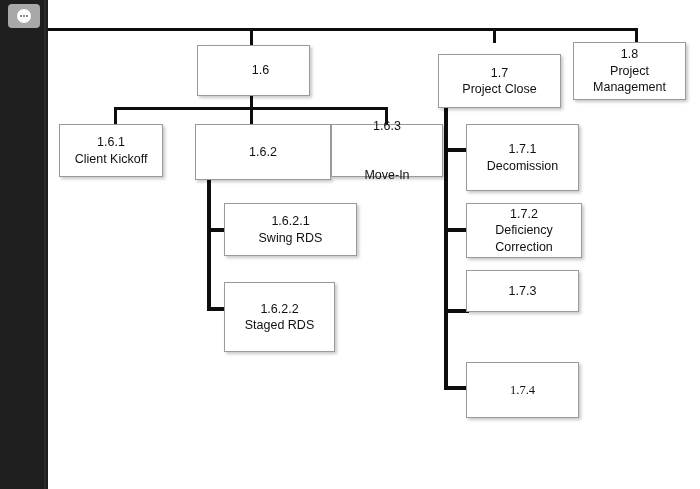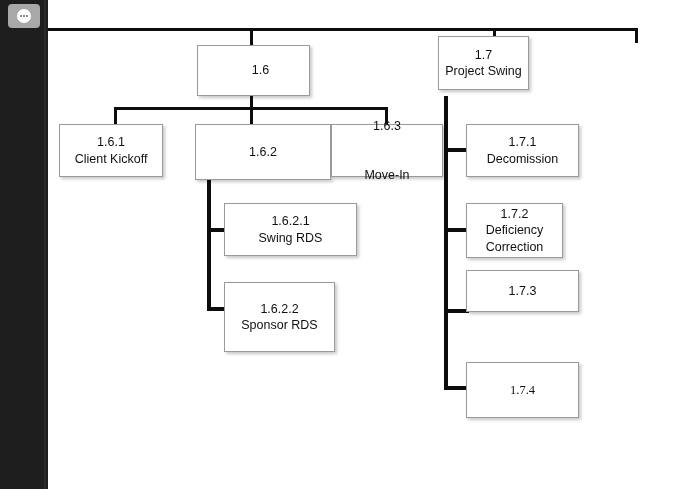--- a/index.html
+++ b/index.html
@@ -118,48 +118,52 @@
 
   <div class="conn" style="left: 444px; top: 96px; width: 4px; height: 294px; background: rgb(13, 13, 13);"></div>
   <div class="conn" style="left: 444px; top: 148px; width: 25px; height: 4px; background: rgb(13, 13, 13);"></div>
   <div class="conn" style="left: 444px; top: 228px; width: 25px; height: 4px; background: rgb(13, 13, 13);"></div>
   <div class="conn" style="left: 444px; top: 309px; width: 25px; height: 4px; background: rgb(13, 13, 13);"></div>
   <div class="conn" style="left: 444px; top: 386px; width: 25px; height: 4px; background: rgb(13, 13, 13);"></div>
 
   <div class="node" style="left: 197px; top: 45px; width: 113px; height: 51px; border-color: rgb(154, 154, 154); padding-left: 18px;">
     <span class="code">1.6</span>
   </div>
-  <div class="node" style="left: 438px; top: 36px; width: 91px; height: 54px; border-color: rgb(154, 154, 154); align-items: center;">
+  <div class="node" style="left: 438px; top: 54px; width: 123px; height: 54px; border-color: rgb(154, 154, 154); align-items: center;">
     <span class="code">1.7</span>
-    <span class="title">Project Swing</span>
+    <span class="title">Project Close</span>
+  </div>
+  <div class="node" style="left: 573px; top: 42px; width: 113px; height: 58px; border-color: rgb(154, 154, 154);">
+    <span class="code">1.8</span>
+    <span class="title">Project Management</span>
   </div>
   <div class="node" style="left: 59px; top: 124px; width: 104px; height: 53px; border-color: rgb(154, 154, 154);">
     <span class="code">1.6.1</span>
     <span class="title">Client Kickoff</span>
   </div>
   <div class="node" style="left: 195px; top: 124px; width: 136px; height: 56px; border-color: rgb(154, 154, 154); align-items: center;">
     <span class="code">1.6.2</span>
   </div>
   <div class="node" style="left: 331px; top: 124px; width: 112px; height: 53px; border-color: rgb(154, 154, 154); gap: 33px;">
     <span class="code">1.6.3</span>
     <span class="title">Move-In</span>
   </div>
   <div class="node" style="left: 224px; top: 203px; width: 133px; height: 53px; border-color: rgb(154, 154, 154);">
     <span class="code">1.6.2.1</span>
     <span class="title">Swing RDS</span>
   </div>
   <div class="node" style="left: 224px; top: 282px; width: 111px; height: 70px; border-color: rgb(154, 154, 154);">
     <span class="code">1.6.2.2</span>
-    <span class="title">Sponsor RDS</span>
+    <span class="title">Staged RDS</span>
   </div>
-  <div class="node" style="left: 466px; top: 124px; width: 113px; height: 53px; border-color: rgb(154, 154, 154);">
+  <div class="node" style="left: 466px; top: 124px; width: 113px; height: 67px; border-color: rgb(154, 154, 154);">
     <span class="code">1.7.1</span>
     <span class="title">Decomission</span>
   </div>
-  <div class="node" style="left: 466px; top: 203px; width: 97px; height: 55px; border-color: rgb(154, 154, 154); align-items: center;">
+  <div class="node" style="left: 466px; top: 203px; width: 116px; height: 55px; border-color: rgb(154, 154, 154); align-items: center;">
     <span class="code">1.7.2</span>
     <span class="title">Deficiency Correction</span>
   </div>
   <div class="node" style="left: 466px; top: 270px; width: 113px; height: 42px; border-color: rgb(154, 154, 154);">
     <span class="code">1.7.3</span>
   </div>
   <div class="node" style="left: 466px; top: 362px; width: 113px; height: 56px; border-color: rgb(154, 154, 154); font-family: Liberation Serif, serif;">
     <span class="code">1.7.4</span>
   </div>
 

